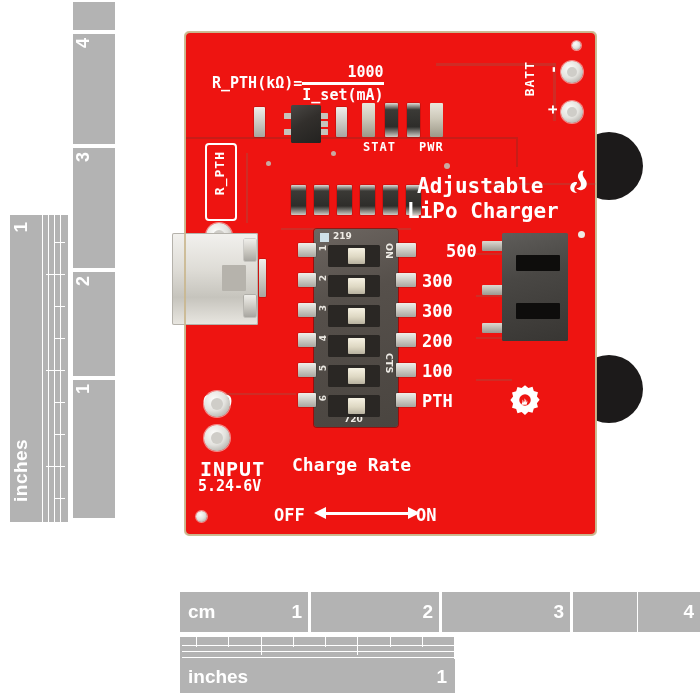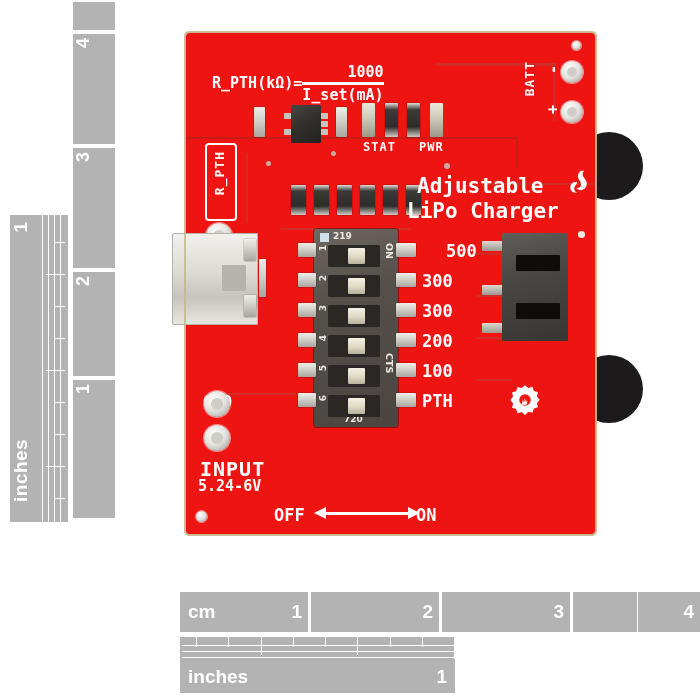--- a/index.html
+++ b/index.html
@@ -366,20 +366,21 @@
     <div class="viatiny" style="left:392px;top:198px;width:7px;height:7px;background:#efe9e4;"></div>
 
     <div class="silk" style="left:17px;top:338px;font-size:15px;letter-spacing:1px;margin-top:22px;">GND</div>
     <div class="pad" style="left:18px;top:358px;width:26px;height:26px;"></div>
     <div class="padhole" style="left:25px;top:365px;width:12px;height:12px;"></div>
     <div class="pad" style="left:18px;top:392px;width:26px;height:26px;"></div>
     <div class="padhole" style="left:25px;top:399px;width:12px;height:12px;"></div>
     <div class="silk" style="left:14px;top:424px;font-size:20px;letter-spacing:1px;">INPUT</div>
     <div class="silk" style="left:12px;top:444px;font-size:15px;letter-spacing:0px;">5.24-6V</div>
 
+    <div class="silk" style="left:106px;top:421px;font-size:18px;">Charge Rate</div>
 
     <div class="silk" style="left:88px;top:472px;font-size:17px;">OFF</div>
     <div class="silk" style="left:230px;top:472px;font-size:17px;">ON</div>
     <div class="arrowline" style="left:138px;top:479px;width:86px;"></div>
     <div class="arrowhead" style="left:128px;top:474px;
          border-top:6px solid transparent;border-bottom:6px solid transparent;
          border-right:12px solid #fff;"></div>
     <div class="arrowhead" style="left:222px;top:474px;
          border-top:6px solid transparent;border-bottom:6px solid transparent;
          border-left:12px solid #fff;"></div>

